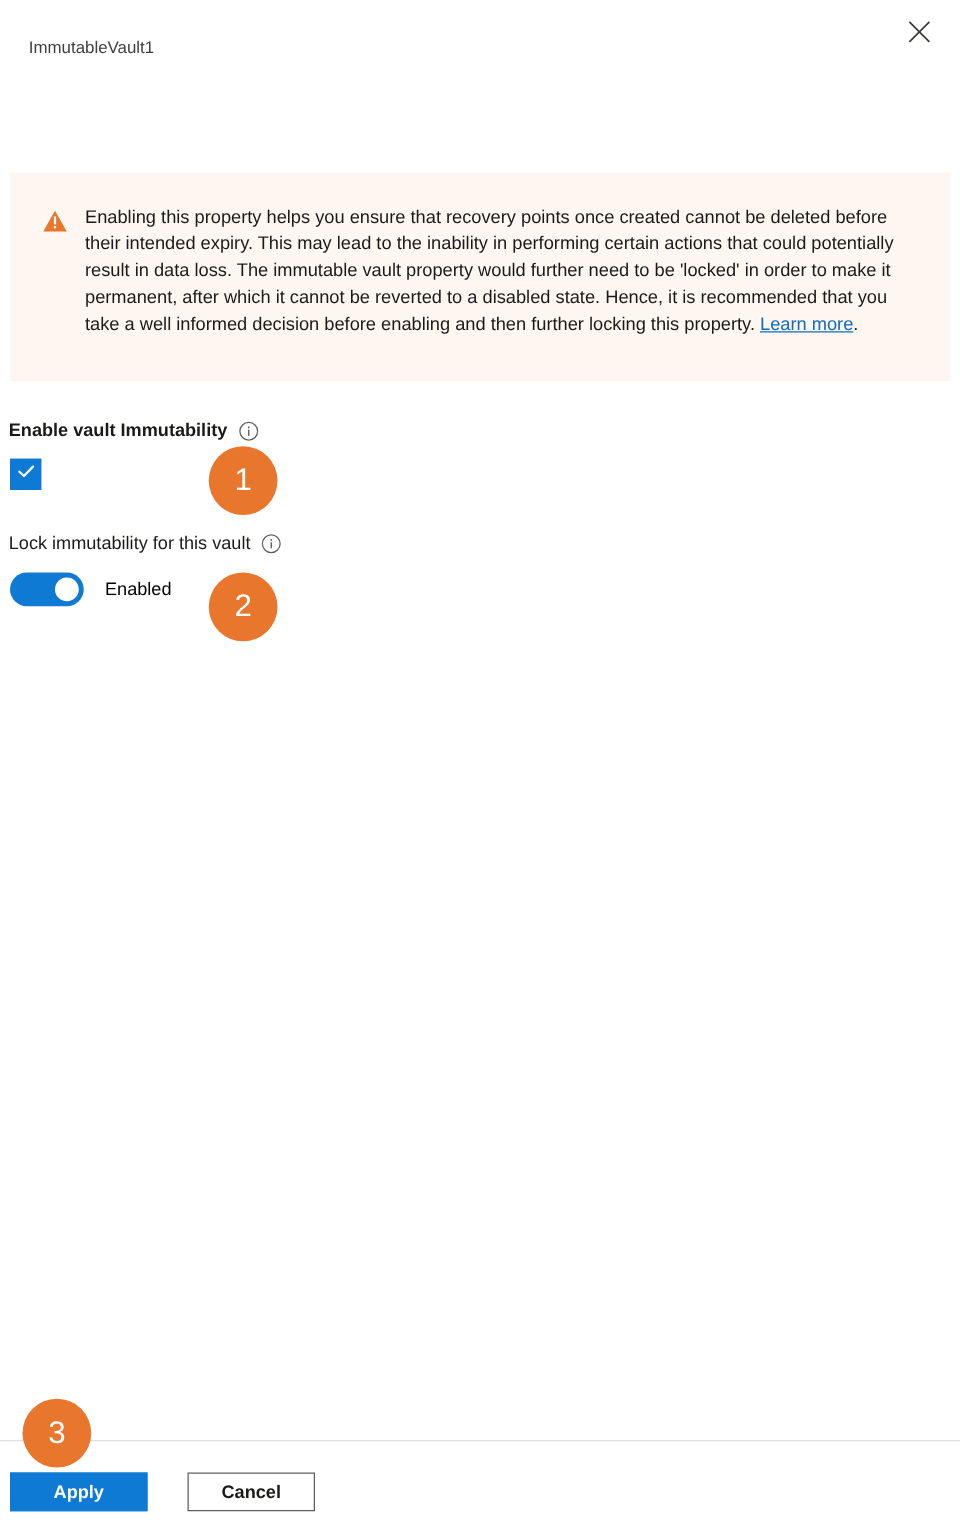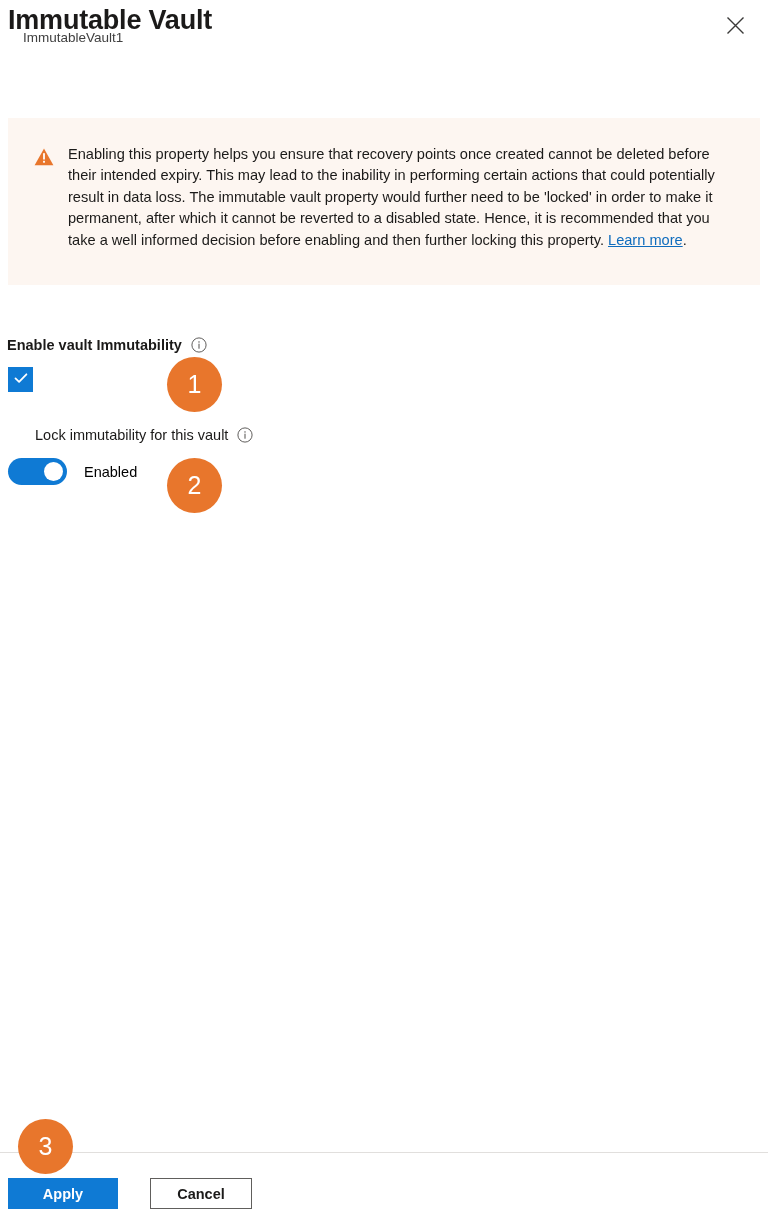--- a/index.html
+++ b/index.html
@@ -55,21 +55,21 @@
     background: transparent;
     border: none;
     padding: 0;
   }
   .close-button svg { display: block; }
 
   
   .warning-banner {
     position: absolute;
     left: 8px;
-    top: 118px;
+    top: 138px;
     width: 752px;
     min-height: 167px;
     background: #fdf6f1;
     box-sizing: border-box;
     padding: 26px 22px 26px 26px;
     display: flex;
     align-items: flex-start;
   }
   .warning-icon {
     flex: 0 0 auto;
@@ -92,21 +92,21 @@
   
   .field-label {
     position: absolute;
     font-size: 14.5px;
     color: #1b1a19;
     white-space: nowrap;
     display: flex;
     align-items: center;
   }
   .label-enable { left: 7px; top: 337px; font-weight: bold; }
-  .label-lock   { left: 7px; top: 427px; margin-left: 28px; }
+  .label-lock   { left: 7px; top: 427px; }
 
   .info-icon {
     display: inline-flex;
     margin-left: 9px;
     width: 16px;
     height: 16px;
     cursor: pointer;
   }
 
   .checkbox {
@@ -209,21 +209,20 @@
     width: 102px;
     background: #ffffff;
     color: #1b1a19;
     border: 1px solid #605e5c;
   }
 </style>
 </head>
 <body>
 
 <div class="header">
-  <div class="page-title">Immutable Vault</div>
   <div class="page-subtitle">ImmutableVault1</div>
   <button class="close-button">
     <span>
       <svg width="19" height="19" viewBox="0 0 19 19">
         <path d="M1.5 1.5 L17.5 17.5 M17.5 1.5 L1.5 17.5" stroke="#3b3a39" stroke-width="1.4" fill="none"></path>
       </svg>
     </span>
   </button>
 </div>
 

